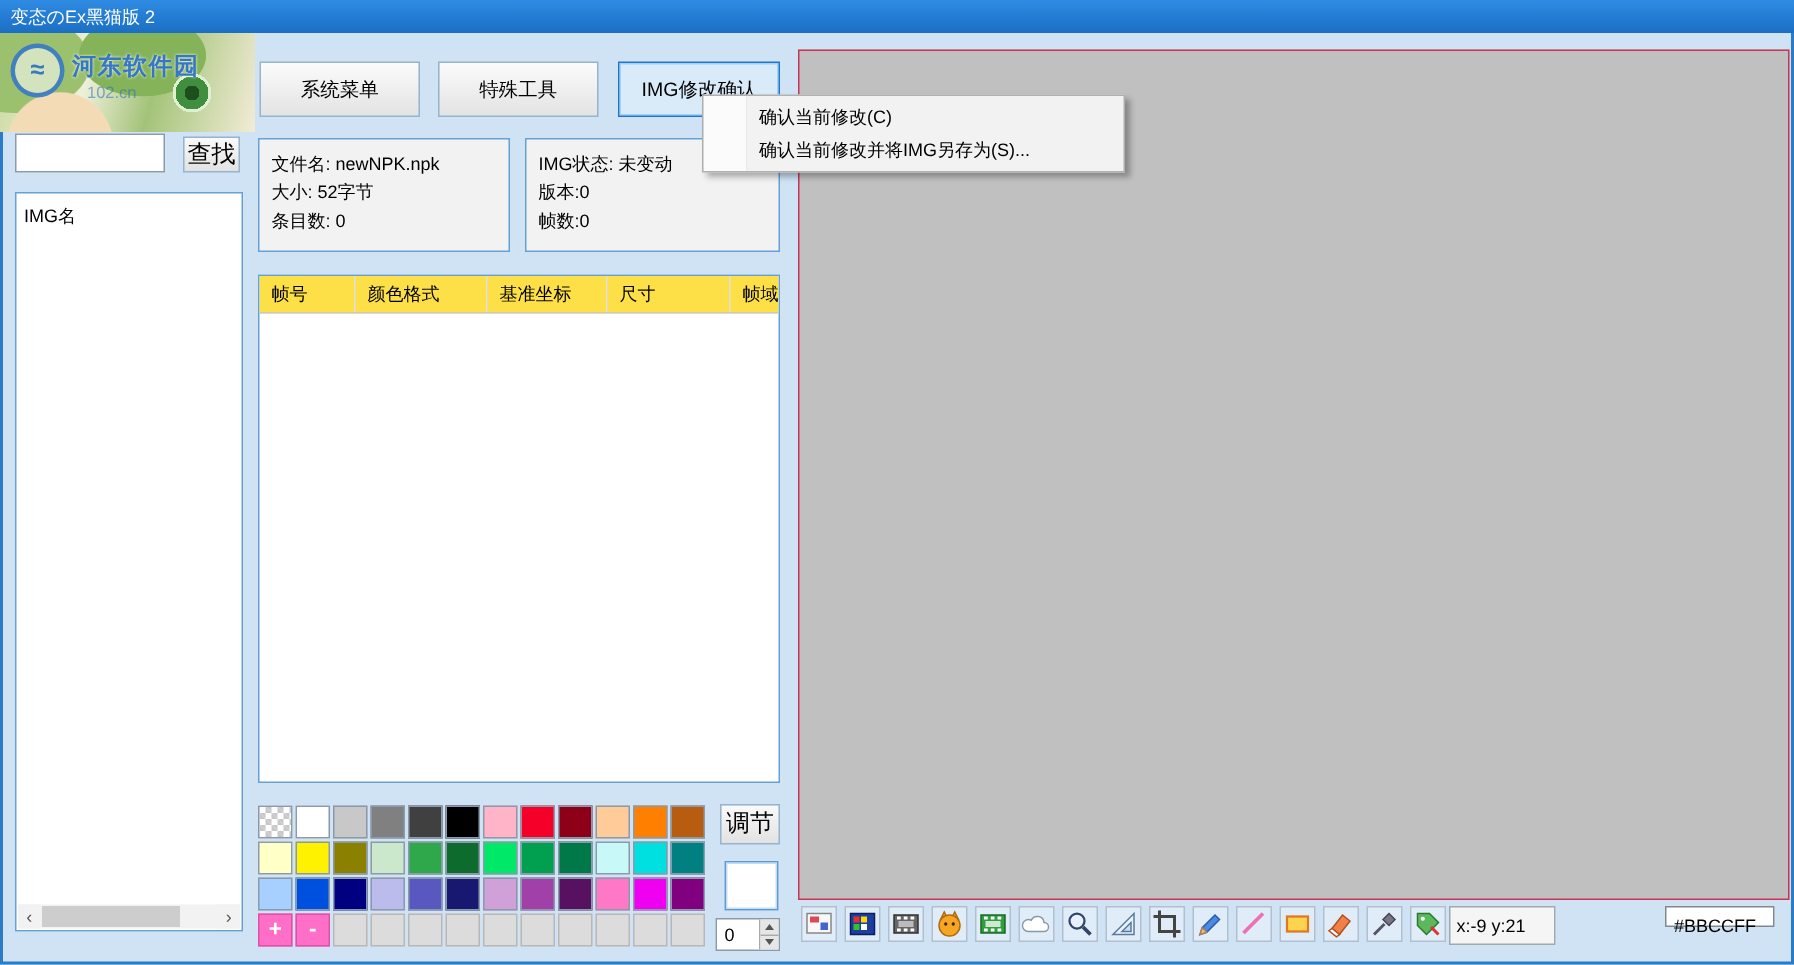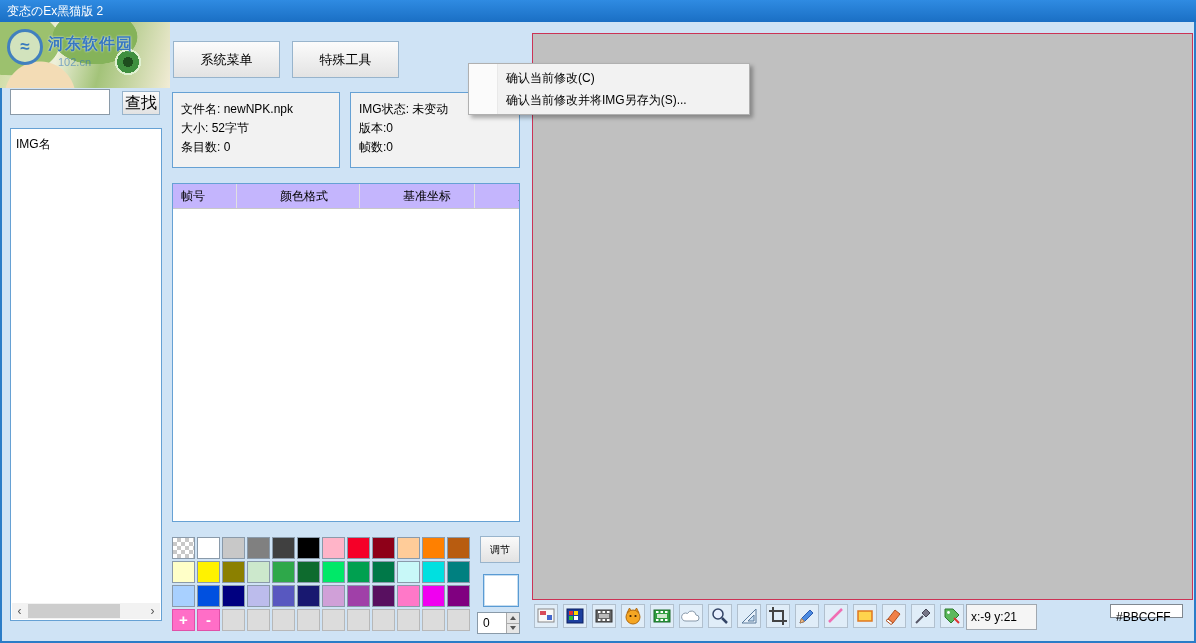--- a/index.html
+++ b/index.html
@@ -55,42 +55,42 @@
 
   
   .panel { position:absolute; background:#f2f2f2; border:1px solid #66a1d4; padding:7px 8px; }
   .panel.file { left:172px; top:92px; width:168px; height:76px; }
   .panel.status { left:350px; top:92px; width:170px; height:76px; }
   .panel .line { line-height:19px; font-size:12px; white-space:nowrap; }
 
   
   .frame-table { position:absolute; left:172px; top:183px; width:348px; height:339px;
                  background:#fff; border:1px solid #66a1d4; overflow:hidden; }
-  .thead { display:flex; height:25px; background:#c4b5fd; border-bottom:1px solid #c8c8c8;gap:35px; }
+  .thead { display:flex; height:25px; background:#fde047; border-bottom:1px solid #c8c8c8; }
   .th { border-right:1px solid #e0e0e0; padding:0 0 0 8px; line-height:25px; font-size:12px;
         white-space:nowrap; overflow:hidden; flex:0 0 auto; }
   .th:nth-child(1){ width:64px; } .th:nth-child(2){ width:88px; }
   .th:nth-child(3){ width:80px; } .th:nth-child(4){ width:82px; } .th:nth-child(5){ width:60px; }
   .tbody { height:313px; }
 
   
   .palette { position:absolute; left:172px; top:537px; width:300px;
              display:grid; grid-template-columns:repeat(12,23px); grid-auto-rows:22px; gap:2px; }
   .swatch { border:1px solid #8a9aaa; }
   .swatch.checker { background-image:
       linear-gradient(45deg,#c8c8c8 25%,transparent 25%,transparent 75%,#c8c8c8 75%),
       linear-gradient(45deg,#c8c8c8 25%,#fff 25%,#fff 75%,#c8c8c8 75%);
       background-size:8px 8px; background-position:0 0,4px 4px; background-color:#fff; }
   .swatch.empty { background:#dcdcdc; border:1px solid #b8b8b8; }
   .swatch.pm { background:#ff6ec7; border:1px solid #e050a8; color:#fff; font-weight:bold;
                font-size:15px; text-align:center; line-height:19px; }
 
   .adjust-btn { position:absolute; left:480px; top:536px; width:40px; height:27px;
                 background:linear-gradient(#fafafa,#e2e2e2); border:1px solid #98b4cc;
-                font-size:10px; font-family:inherit; }
+                font-size:16px; font-family:inherit; }
   .color-preview { position:absolute; left:483px; top:574px; width:36px; height:33px;
                    border:1px solid #5a9bd4; box-shadow: inset 0 0 0 1px #c5ddf0; background:#fff; }
 
   .spinner { position:absolute; left:477px; top:612px; width:43px; height:22px;
              background:#fff; border:1px solid #8a9aa8; display:flex; }
   .spin-val { flex:1; line-height:20px; padding-left:5px; font-size:12px; }
   .spin-arrows { width:13px; border-left:1px solid #aaa; display:flex; flex-direction:column; }
   .sa { flex:1; background:#e6e6e6; display:flex; align-items:center; justify-content:center; border:0; padding:0; }
   .sa + .sa { border-top:1px solid #aaa; }
   .sa-up::after { content:""; border-left:3px solid transparent; border-right:3px solid transparent;
@@ -128,20 +128,21 @@
   </div>
 
   <div class="logo-img">
     <div class="wm-badge">≈</div>
     <div class="wm-text">河东软件园</div>
     <div class="wm-sub">102.cn</div>
   </div>
 
   <button class="top-btn spec">特殊工具</button>
   <button class="top-btn sys">系统菜单</button>
+  <button class="top-btn imgc">IMG修改确认</button>
 
   <input class="search-input" value="" style="">
   <button class="find-btn">查找</button>
 
   <div class="img-list">
     <div class="img-list-header">IMG名</div>
     <div class="hscroll">
       <button class="hs-arrow hs-left">‹</button>
       <div class="hs-thumb"></div>
       <button class="hs-arrow hs-right">›</button>

